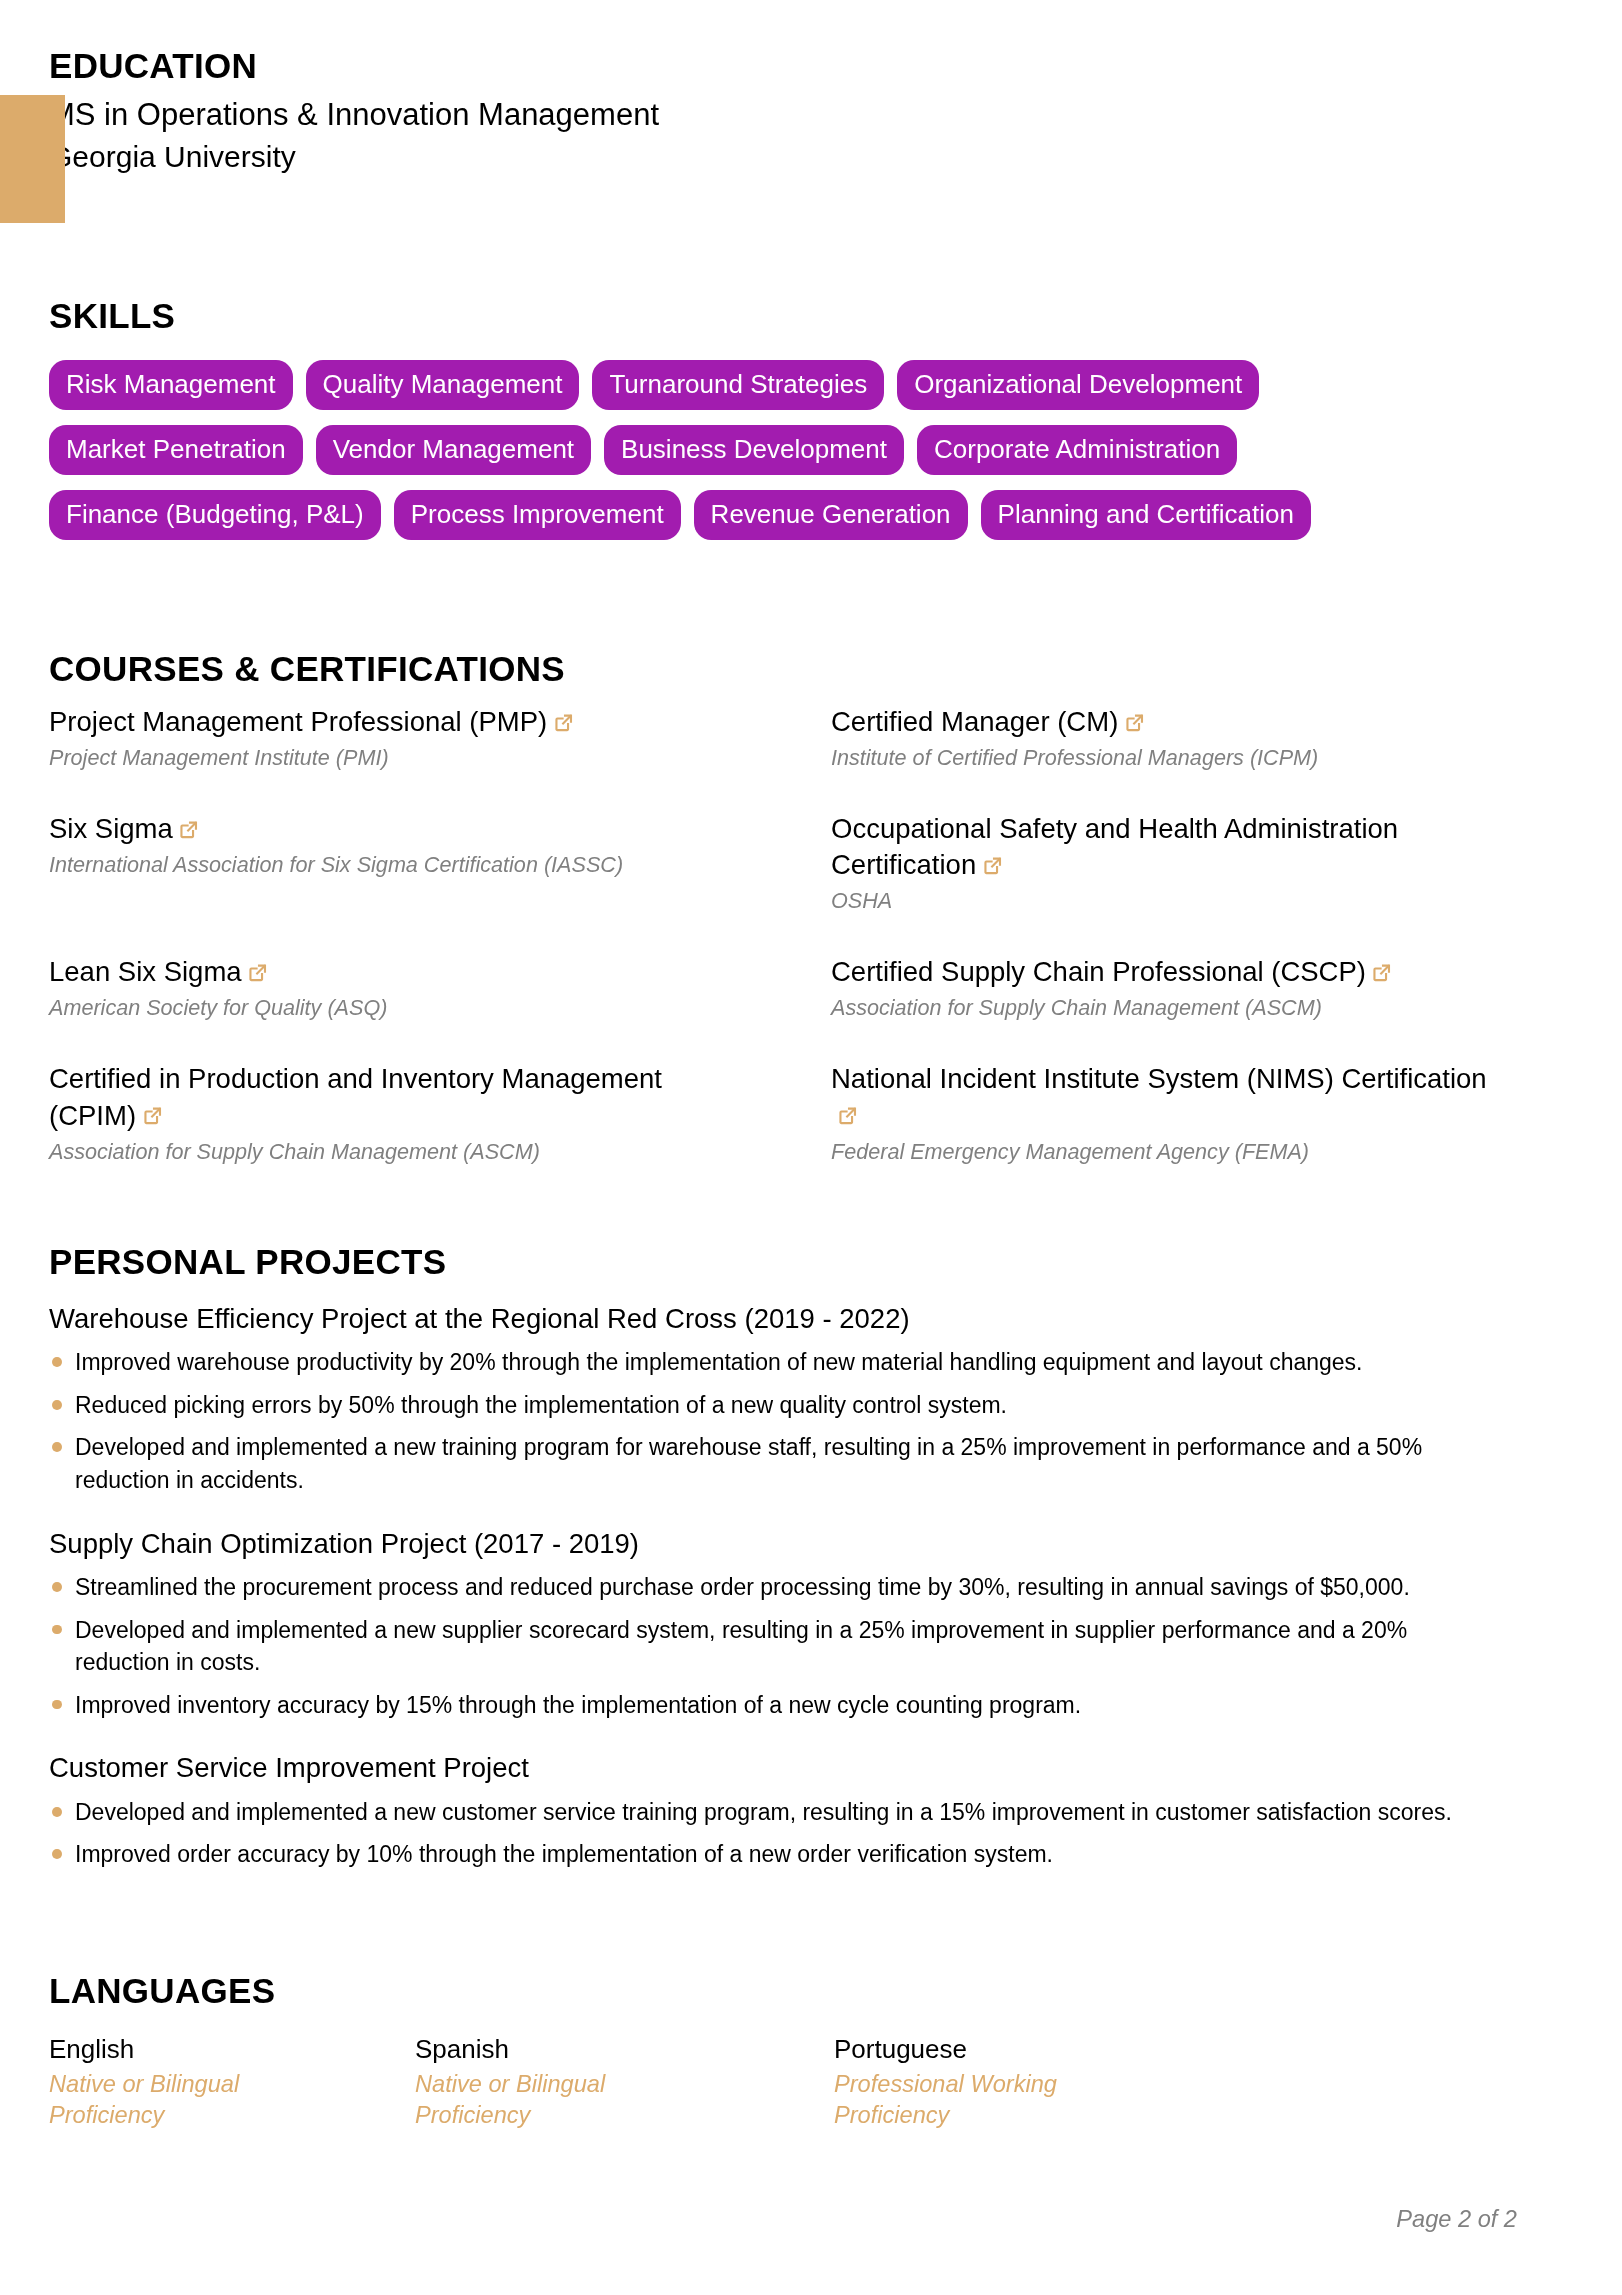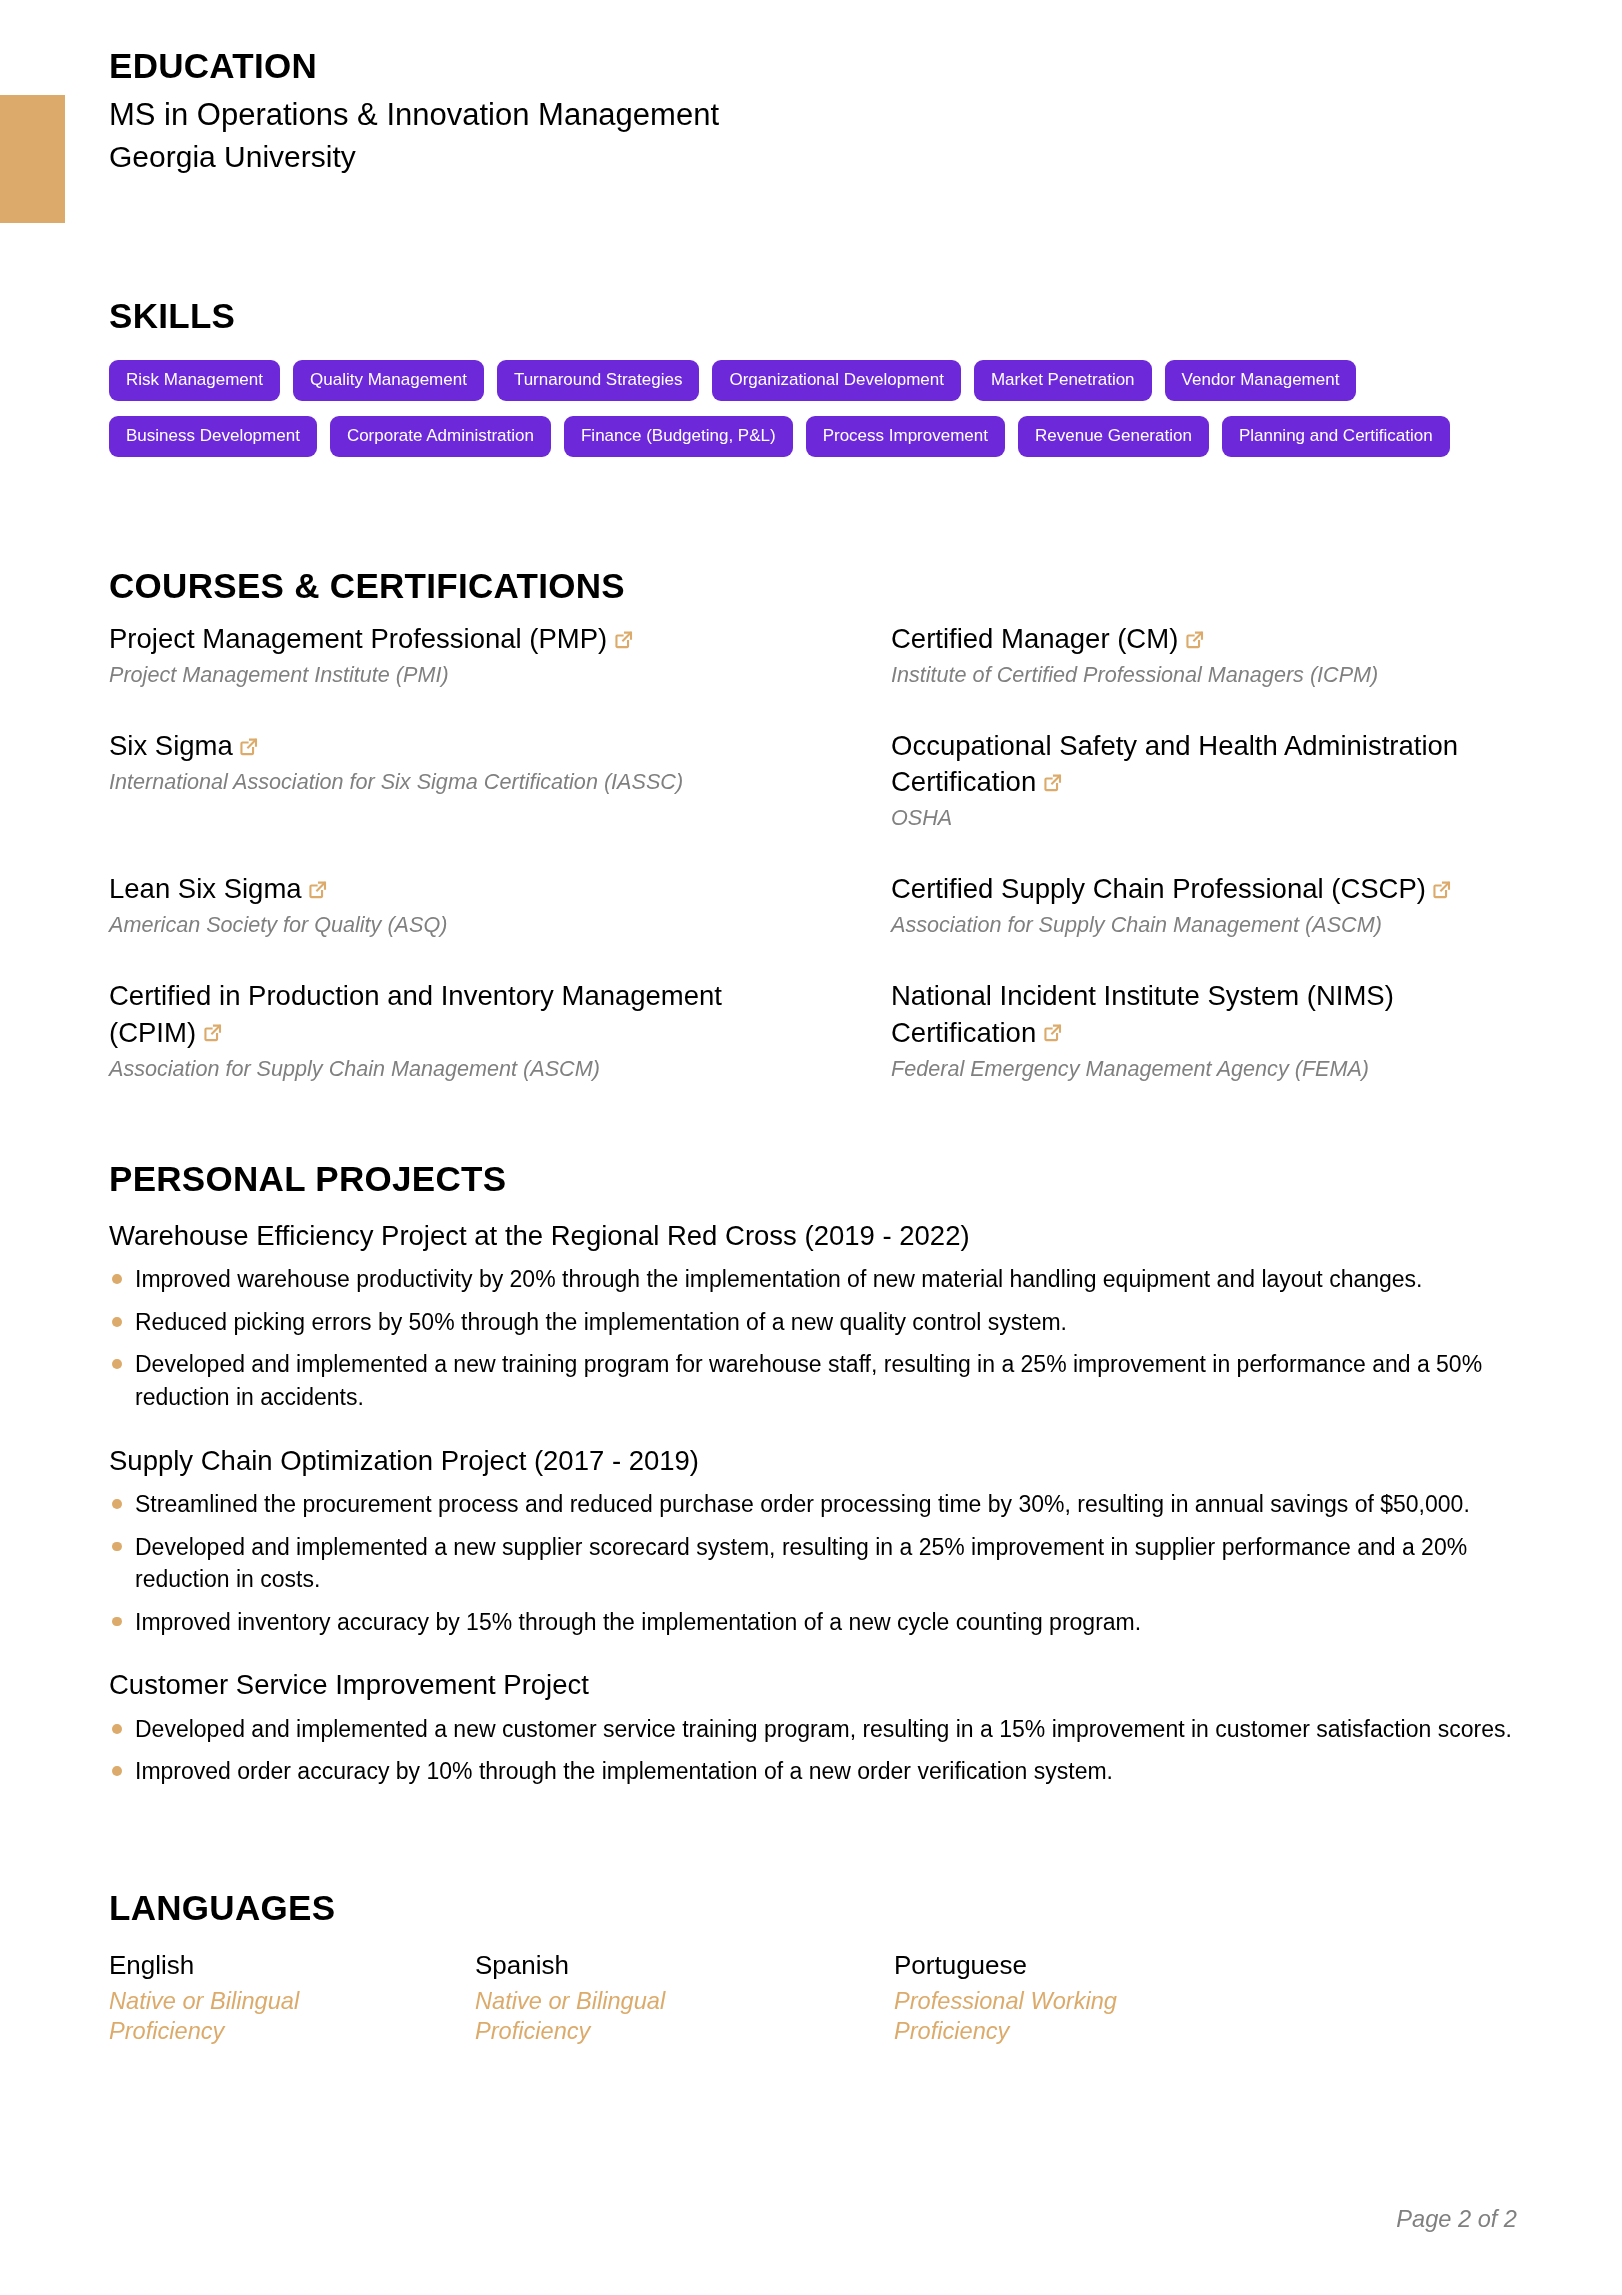--- a/index.html
+++ b/index.html
@@ -14,21 +14,21 @@
     color: #000000;
     position: relative;
     overflow: hidden;
   }
 
   .page {
     position: relative;
     width: 1622px;
     height: 2295px;
     box-sizing: border-box;
-    padding: 0 105px 0 109px;
+    padding: 0 105px 0 49px;
   }
 
   
   .accent-bar {
     position: absolute;
     left: 0;
     top: 95px;
     width: 65px;
     height: 128px;
     background: #dcab6b;
@@ -64,26 +64,26 @@
 
   
   #skills-section { padding-top: 121px; }
   .skills-wrap {
     display: flex;
     flex-wrap: wrap;
     margin-top: 23.6px;
     max-width: 1423px;
   }
   .skill-tag {
-    background: #6d28d9;
+    background: #a21caf;
     color: #ffffff;
-    font-size: 17px;
+    font-size: 26px;
     line-height: 1;
     padding: 11px 17px 13.7px 17px;
-    border-radius: 9px;
+    border-radius: 17px;
     margin: 0 13px 14.4px 0;
     white-space: nowrap;
   }
 
   
   #courses-section { padding-top: 95px; }
   .cert-grid {
     display: grid;
     grid-template-columns: 782px 1fr;
     column-gap: 0px;

